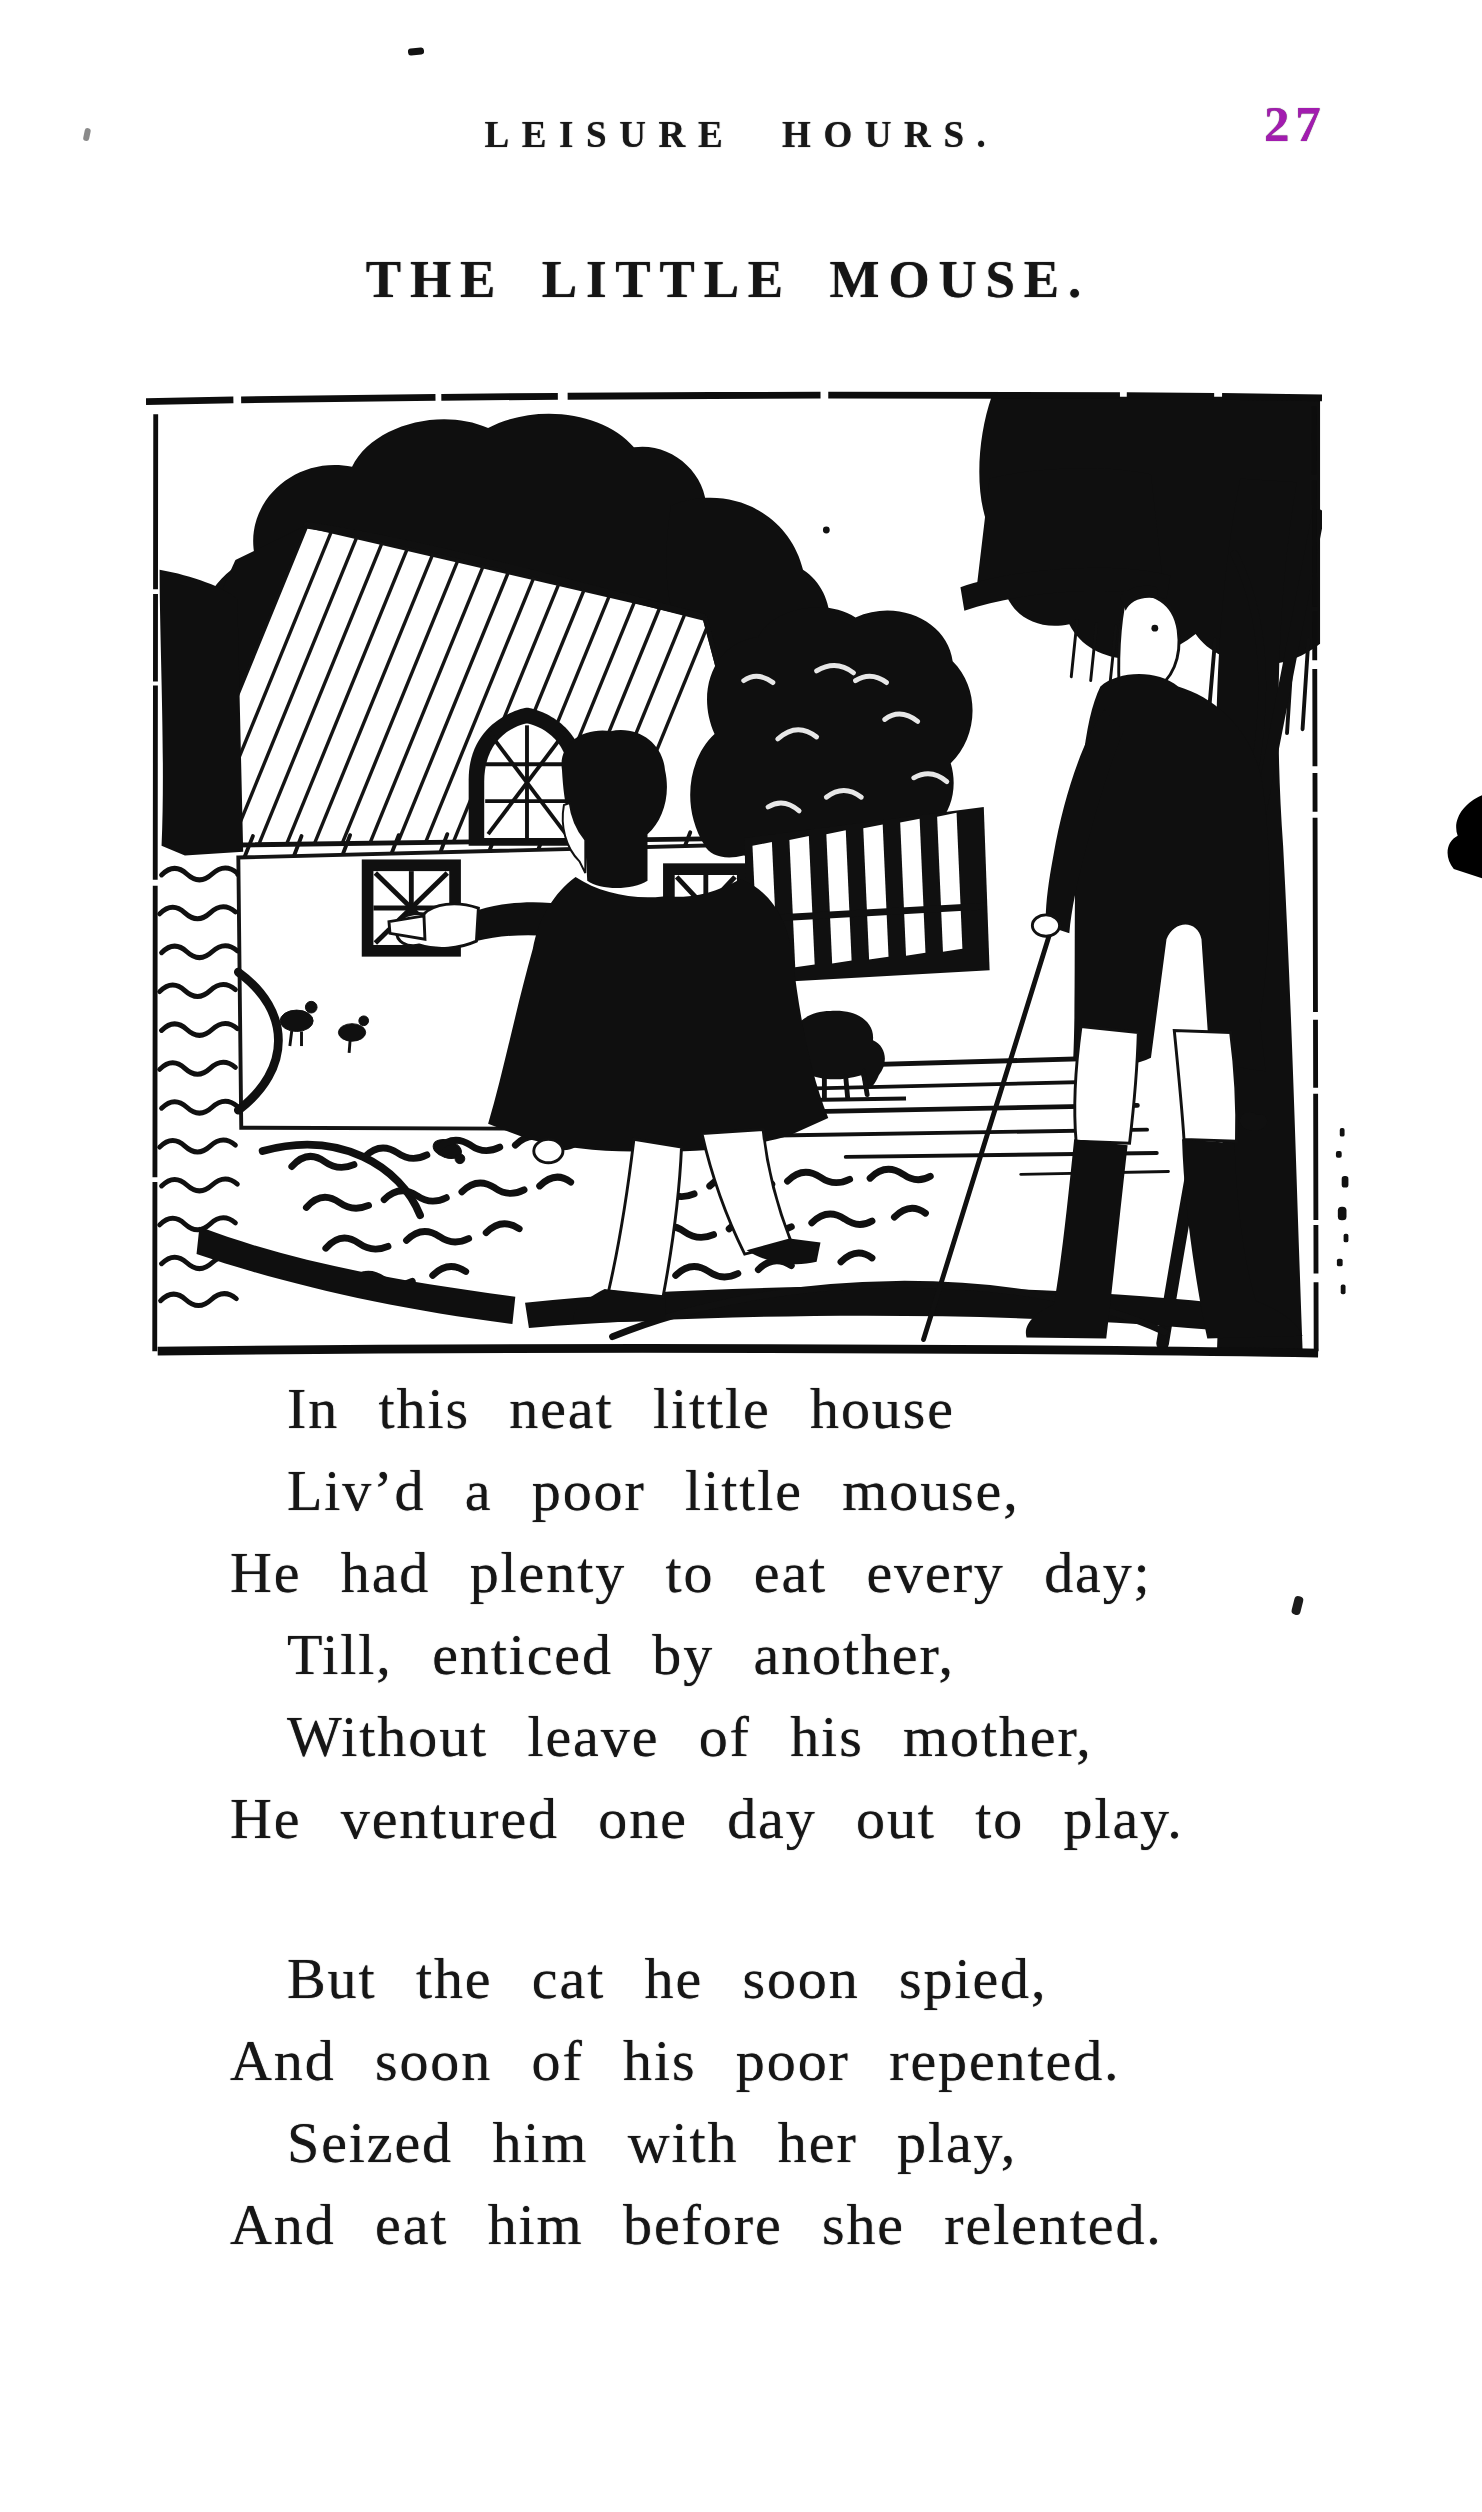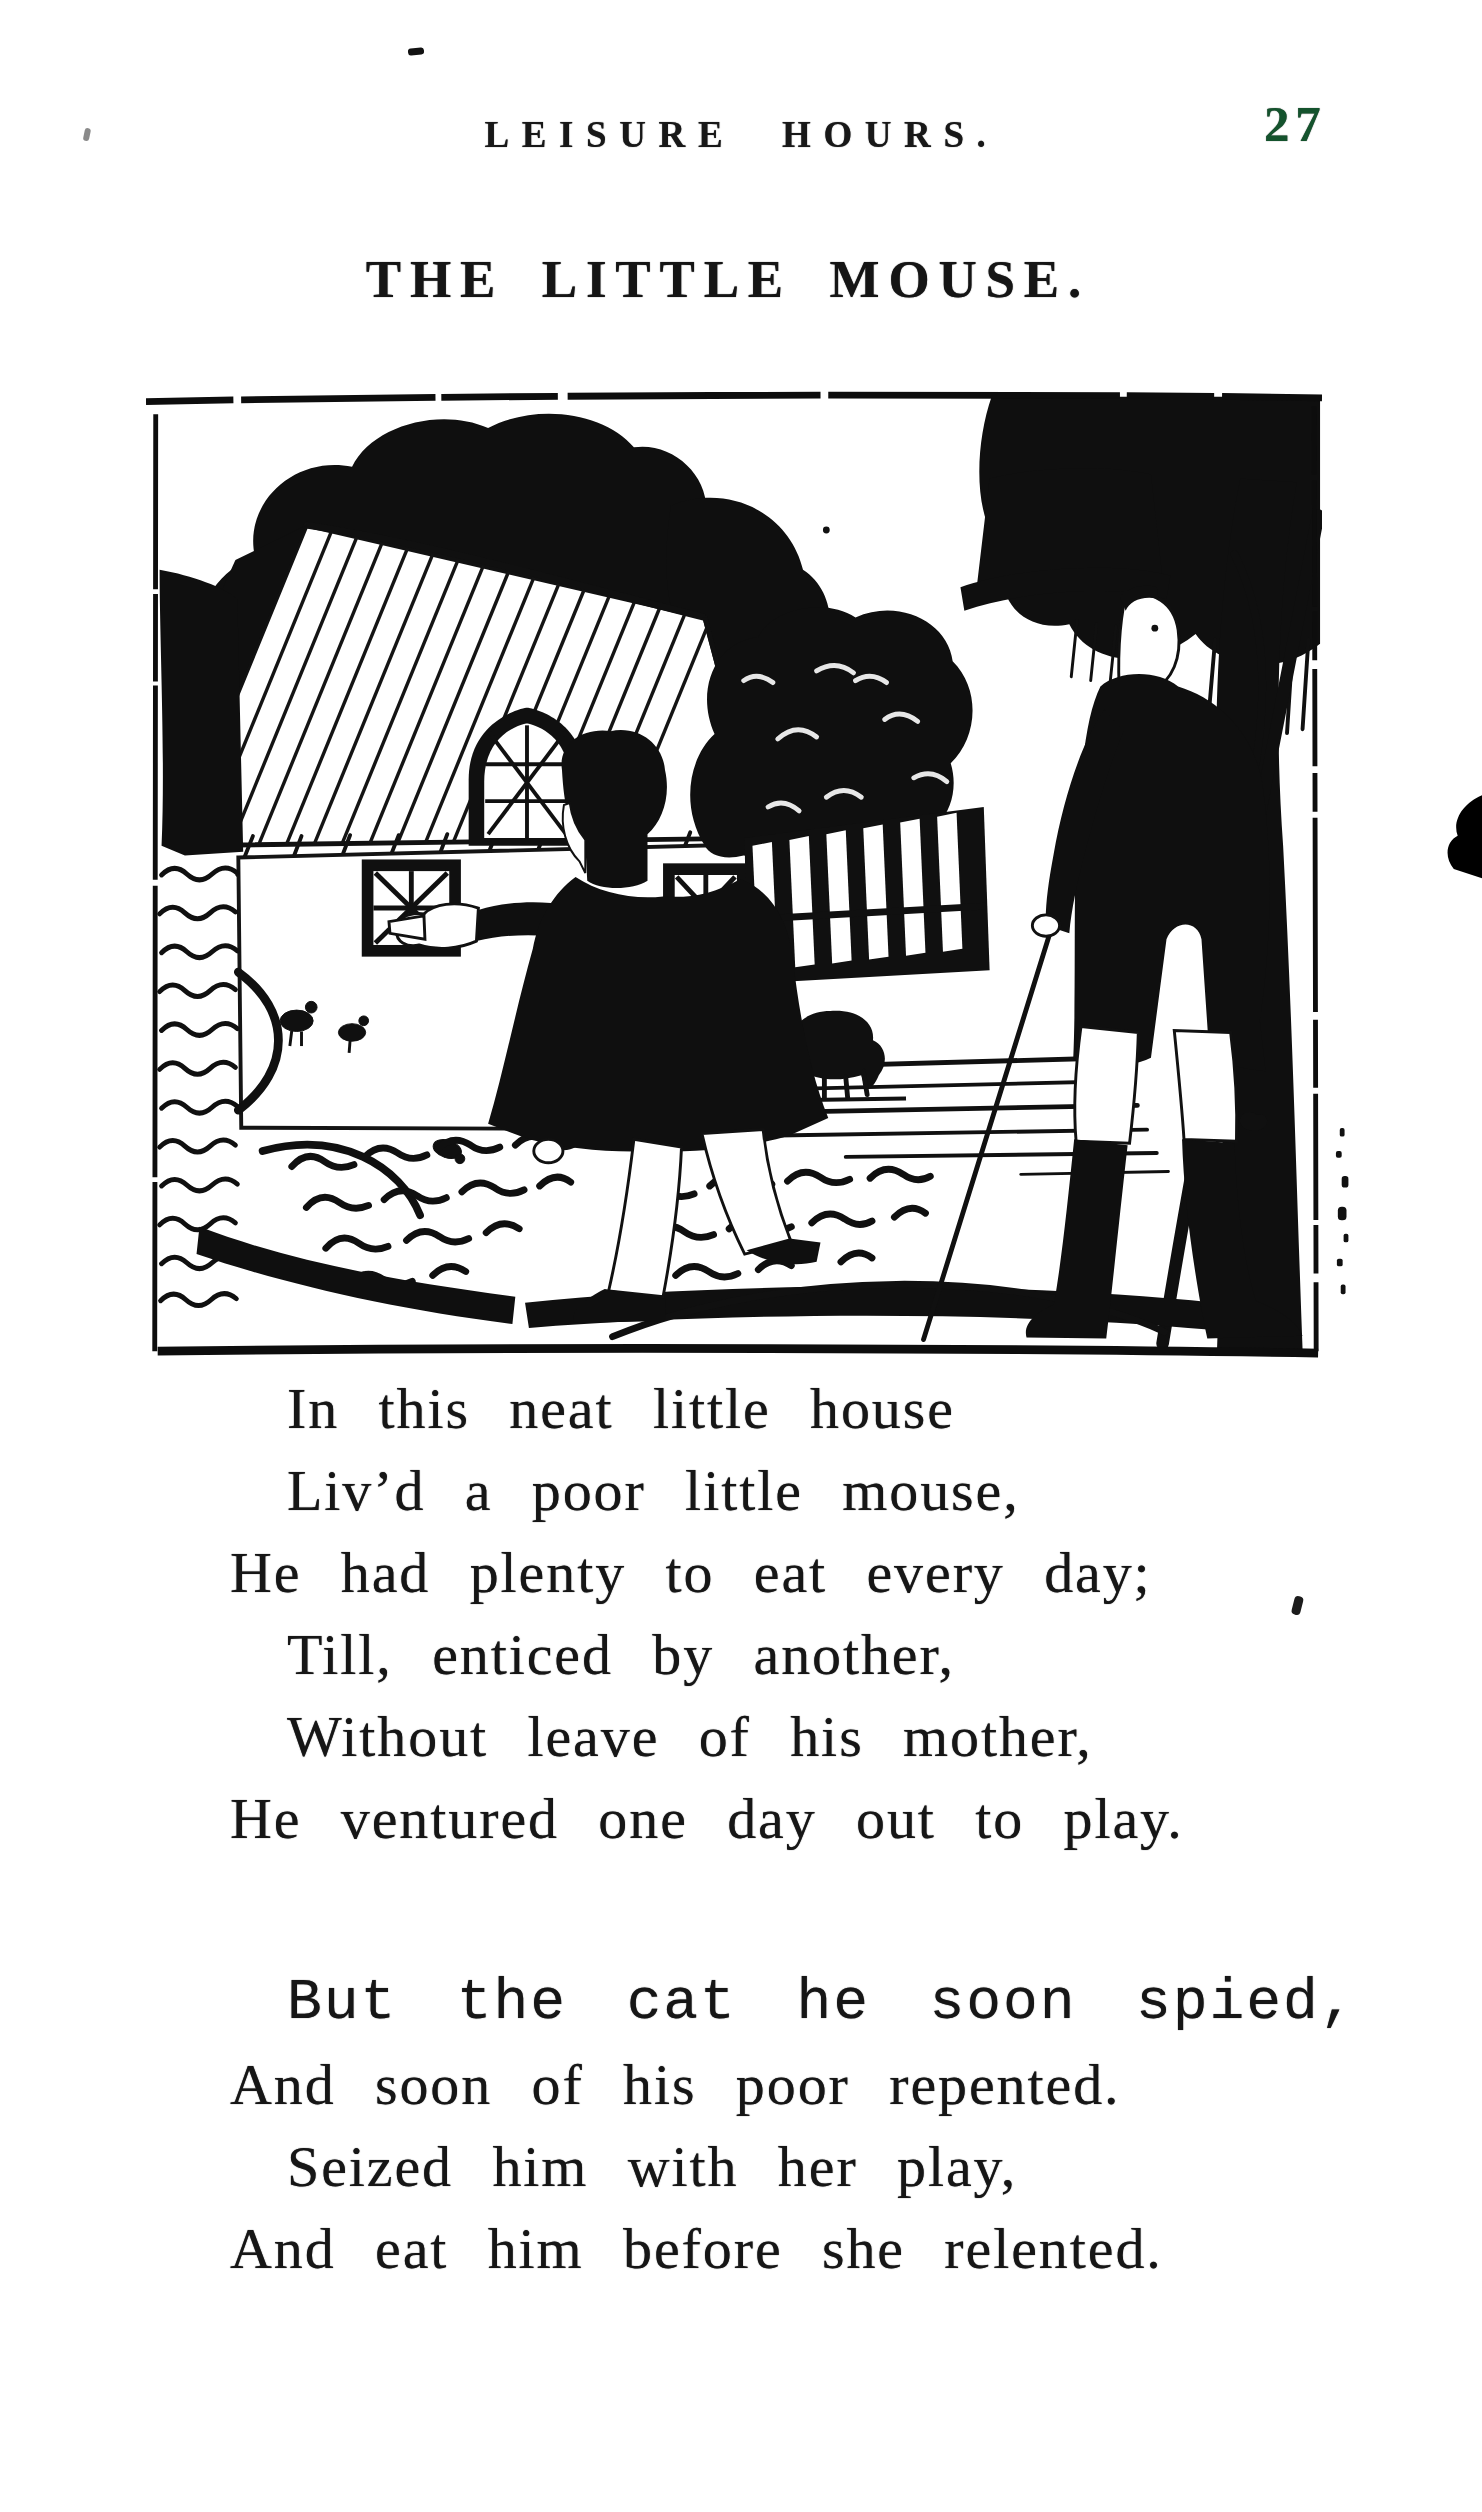--- a/index.html
+++ b/index.html
@@ -8,37 +8,37 @@
     font-family:"Liberation Serif","DejaVu Serif",serif;color:#141414;overflow:hidden;
   }
   .page *{box-sizing:border-box;}
   .running-header{
     position:absolute;top:113px;left:0;width:100%;text-align:center;
     font-size:37px;font-weight:bold;letter-spacing:12.6px;word-spacing:25px;
     color:#181818;text-shadow:0 0 1px rgba(15,15,15,.75);
   }
   .page-number{
     position:absolute;top:95px;left:1264px;width:107px;
-    font-size:51px;font-weight:bold;letter-spacing:5.8px;color:#14532d;
+    font-size:51px;font-weight:bold;letter-spacing:5.8px;color:#a21caf;
     text-shadow:0 0 1px rgba(15,15,15,.7);
   }
   .page-title{
     position:absolute;top:249px;left:0;width:100%;text-align:center;margin-left:-13.6px;
     font-size:53px;font-weight:bold;letter-spacing:8.8px;word-spacing:15.6px;
     color:#151515;text-shadow:0 0 1px rgba(15,15,15,.8);
   }
   .illustration{position:absolute;left:146px;top:389px;width:1176px;height:972px;}
   .illustration svg{display:block;width:100%;height:100%;}
   .poem{
     position:absolute;top:1368px;left:230px;width:1138px;
     font-size:58px;line-height:82px;letter-spacing:1.9px;word-spacing:23px;
     white-space:nowrap;color:#161616;text-shadow:0 0 1px rgba(18,18,18,.8);
   }
   .poem .line.indent{padding-left:57px;}
-  .poem .line.stanza-start{margin-top:102px;font-family:Liberation Mono, monospace;}
+  .poem .line.stanza-start{margin-top:78px;}
   .ink-dash{position:absolute;left:408px;top:48px;width:15.6px;height:6.8px;background:#121212;border-radius:2.9px;transform:rotate(-6deg);}
   .ink-comma{position:absolute;left:84px;top:128px;width:5.8px;height:12.6px;background:#2a2a2a;opacity:.55;border-radius:2.9px;transform:rotate(12deg);}
   .ink-tick{position:absolute;left:1293px;top:1596px;width:8.8px;height:18.5px;background:#1c1c1c;border-radius:3.9px;transform:rotate(14deg);}
   .ink-blob{position:absolute;left:1446px;top:793px;width:37px;height:86px;}
   .edge-speckles{position:absolute;left:1334px;top:1126px;width:25px;height:180px;}
 </style>
 </head>
 <body>
 
 <div class="page">

